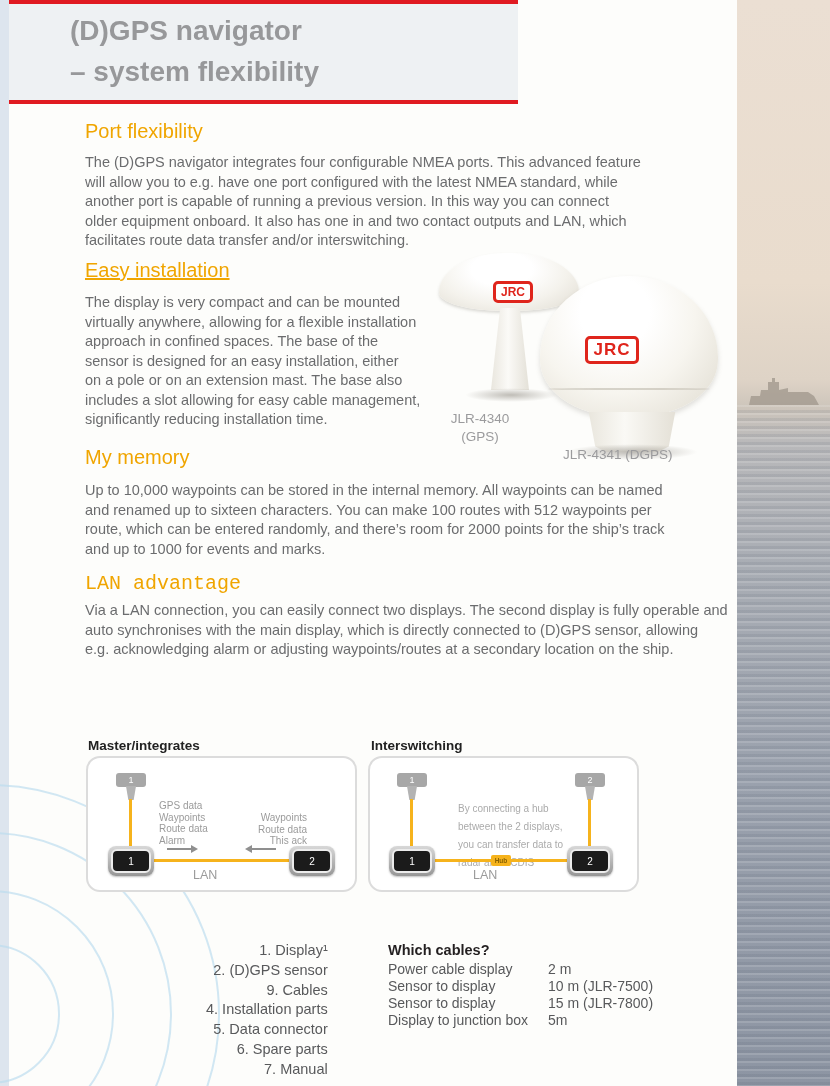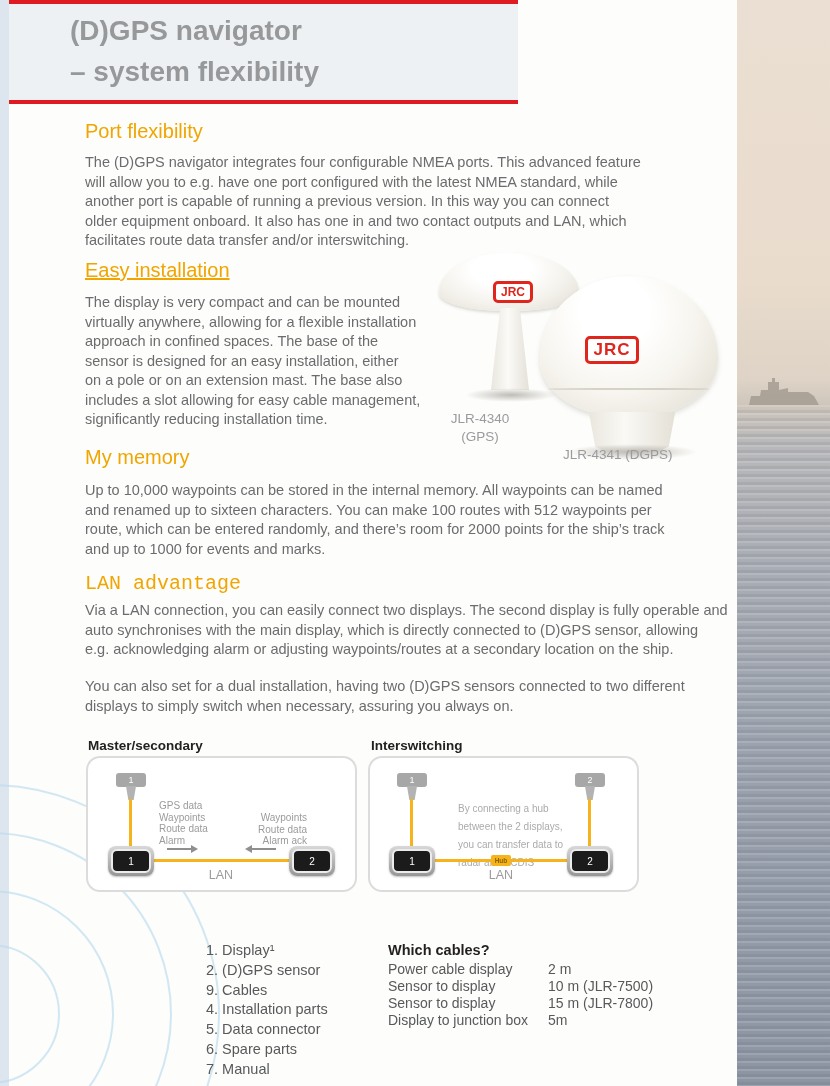--- a/index.html
+++ b/index.html
@@ -64,26 +64,26 @@
   .screen{position:absolute;left:3px;top:3px;right:3px;bottom:3px;background:#1b1b1b;
             border:2px solid #ececec;border-radius:6px;color:#fff;font-size:10px;
             display:flex;align-items:center;justify-content:center;}
   .flow{position:absolute;font-size:10px;line-height:11.5px;color:#9b9b9b;}
   .flow div{white-space:nowrap;}
   .arrow{position:absolute;height:2px;background:#8f8f8f;width:24px;}
   .arrow.right::after{content:"";position:absolute;right:-7px;top:-3px;
             border-left:7px solid #8f8f8f;border-top:4px solid transparent;border-bottom:4px solid transparent;}
   .arrow.left::after{content:"";position:absolute;left:-7px;top:-3px;
             border-right:7px solid #8f8f8f;border-top:4px solid transparent;border-bottom:4px solid transparent;}
-  .lan{position:absolute;font-size:12.5px;color:#9b9b9b;text-align:center;width:56px;}
+  .lan{position:absolute;font-size:12.5px;color:#9b9b9b;text-align:left;width:56px;}
   .hub{position:absolute;width:20px;height:11px;background:#f6b31c;border-radius:2px;
             color:#8a6200;font-size:6.5px;font-weight:bold;text-align:center;line-height:11px;}
   .note{position:absolute;font-size:10px;line-height:18px;color:#ababab;white-space:pre-line;}
   
-  .list{position:absolute;left:206px;top:941px;font-size:14.5px;color:#58595b;line-height:19.8px;}
+  .list{position:absolute;left:206px;top:941px;font-size:14.5px;color:#58595b;line-height:19.8px;text-align:right;}
   .cables-head{position:absolute;left:388px;top:942px;font-size:14.5px;font-weight:bold;color:#231f20;}
   .cables{position:absolute;left:388px;top:961px;font-size:14px;color:#58595b;}
   .cable-row{position:relative;height:17px;white-space:nowrap;}
   .cable-val{position:absolute;left:160px;top:0;}
   
   .arc{position:absolute;border:2px solid #badcee;border-radius:50%;opacity:.65;}
 </style>
 </head>
 <body>
 
@@ -143,39 +143,37 @@
   <div class="h-gold" style="left:85px;top:446px;">My memory</div>
   <div class="body-text" style="left:85px;top:481px;width:620px;">Up to 10,000 waypoints can be stored in the internal memory. All waypoints can be named
 and renamed up to sixteen characters. You can make 100 routes with 512 waypoints per
 route, which can be entered randomly, and there’s room for 2000 points for the ship’s track
 and up to 1000 for events and marks.</div>
 
   <div class="h-gold" style="left:85px;top:572px;font-family:Liberation Mono, monospace;">LAN advantage</div>
   <div class="body-text" style="left:85px;top:601px;width:670px;">Via a LAN connection, you can easily connect two displays. The second display is fully operable and
 auto synchronises with the main display, which is directly connected to (D)GPS sensor, allowing
 e.g. acknowledging alarm or adjusting waypoints/routes at a secondary location on the ship.</div>
-  <div class="body-text" style="left:85px;top:677px;width:670px;">You can also set for a dual installation, having two (D)GPS sensors connected to two different
-displays to simply switch when necessary, assuring you always on.</div>
-
-  <div class="diag-title" style="left:88px;top:738px;">Master/secondary</div>
+
+  <div class="diag-title" style="left:88px;top:738px;">Master/integrates</div>
   <div class="diag-box" style="left:86px;">
     <div class="ant-cap" style="left:28px;top:15px;">1</div>
     <div class="ant-stem" style="left:37px;top:28px;"></div>
     <div class="vline" style="left:41px;top:41px;height:47px;"></div>
     <div class="flow" style="left:71px;top:42px;">
       <div>GPS data</div>
       <div>Waypoints</div>
       <div>Route data</div>
       <div>Alarm</div>
     </div>
     <div class="arrow right" style="left:79px;top:90px;"></div>
     <div class="flow" style="left:150px;top:54px;width:69px;text-align:right;">
       <div>Waypoints</div>
       <div>Route data</div>
-      <div>Alarm ack</div>
+      <div>This ack</div>
     </div>
     <div class="arrow left" style="left:164px;top:90px;"></div>
     <div class="hline" style="left:66px;top:101px;width:135px;"></div>
     <div class="display" style="left:20px;top:88px;">
       <div class="screen">1</div>
     </div>
     <div class="display" style="left:201px;top:88px;">
       <div class="screen">2</div>
     </div>
     <div class="lan" style="left:105px;top:110px;">LAN</div>

